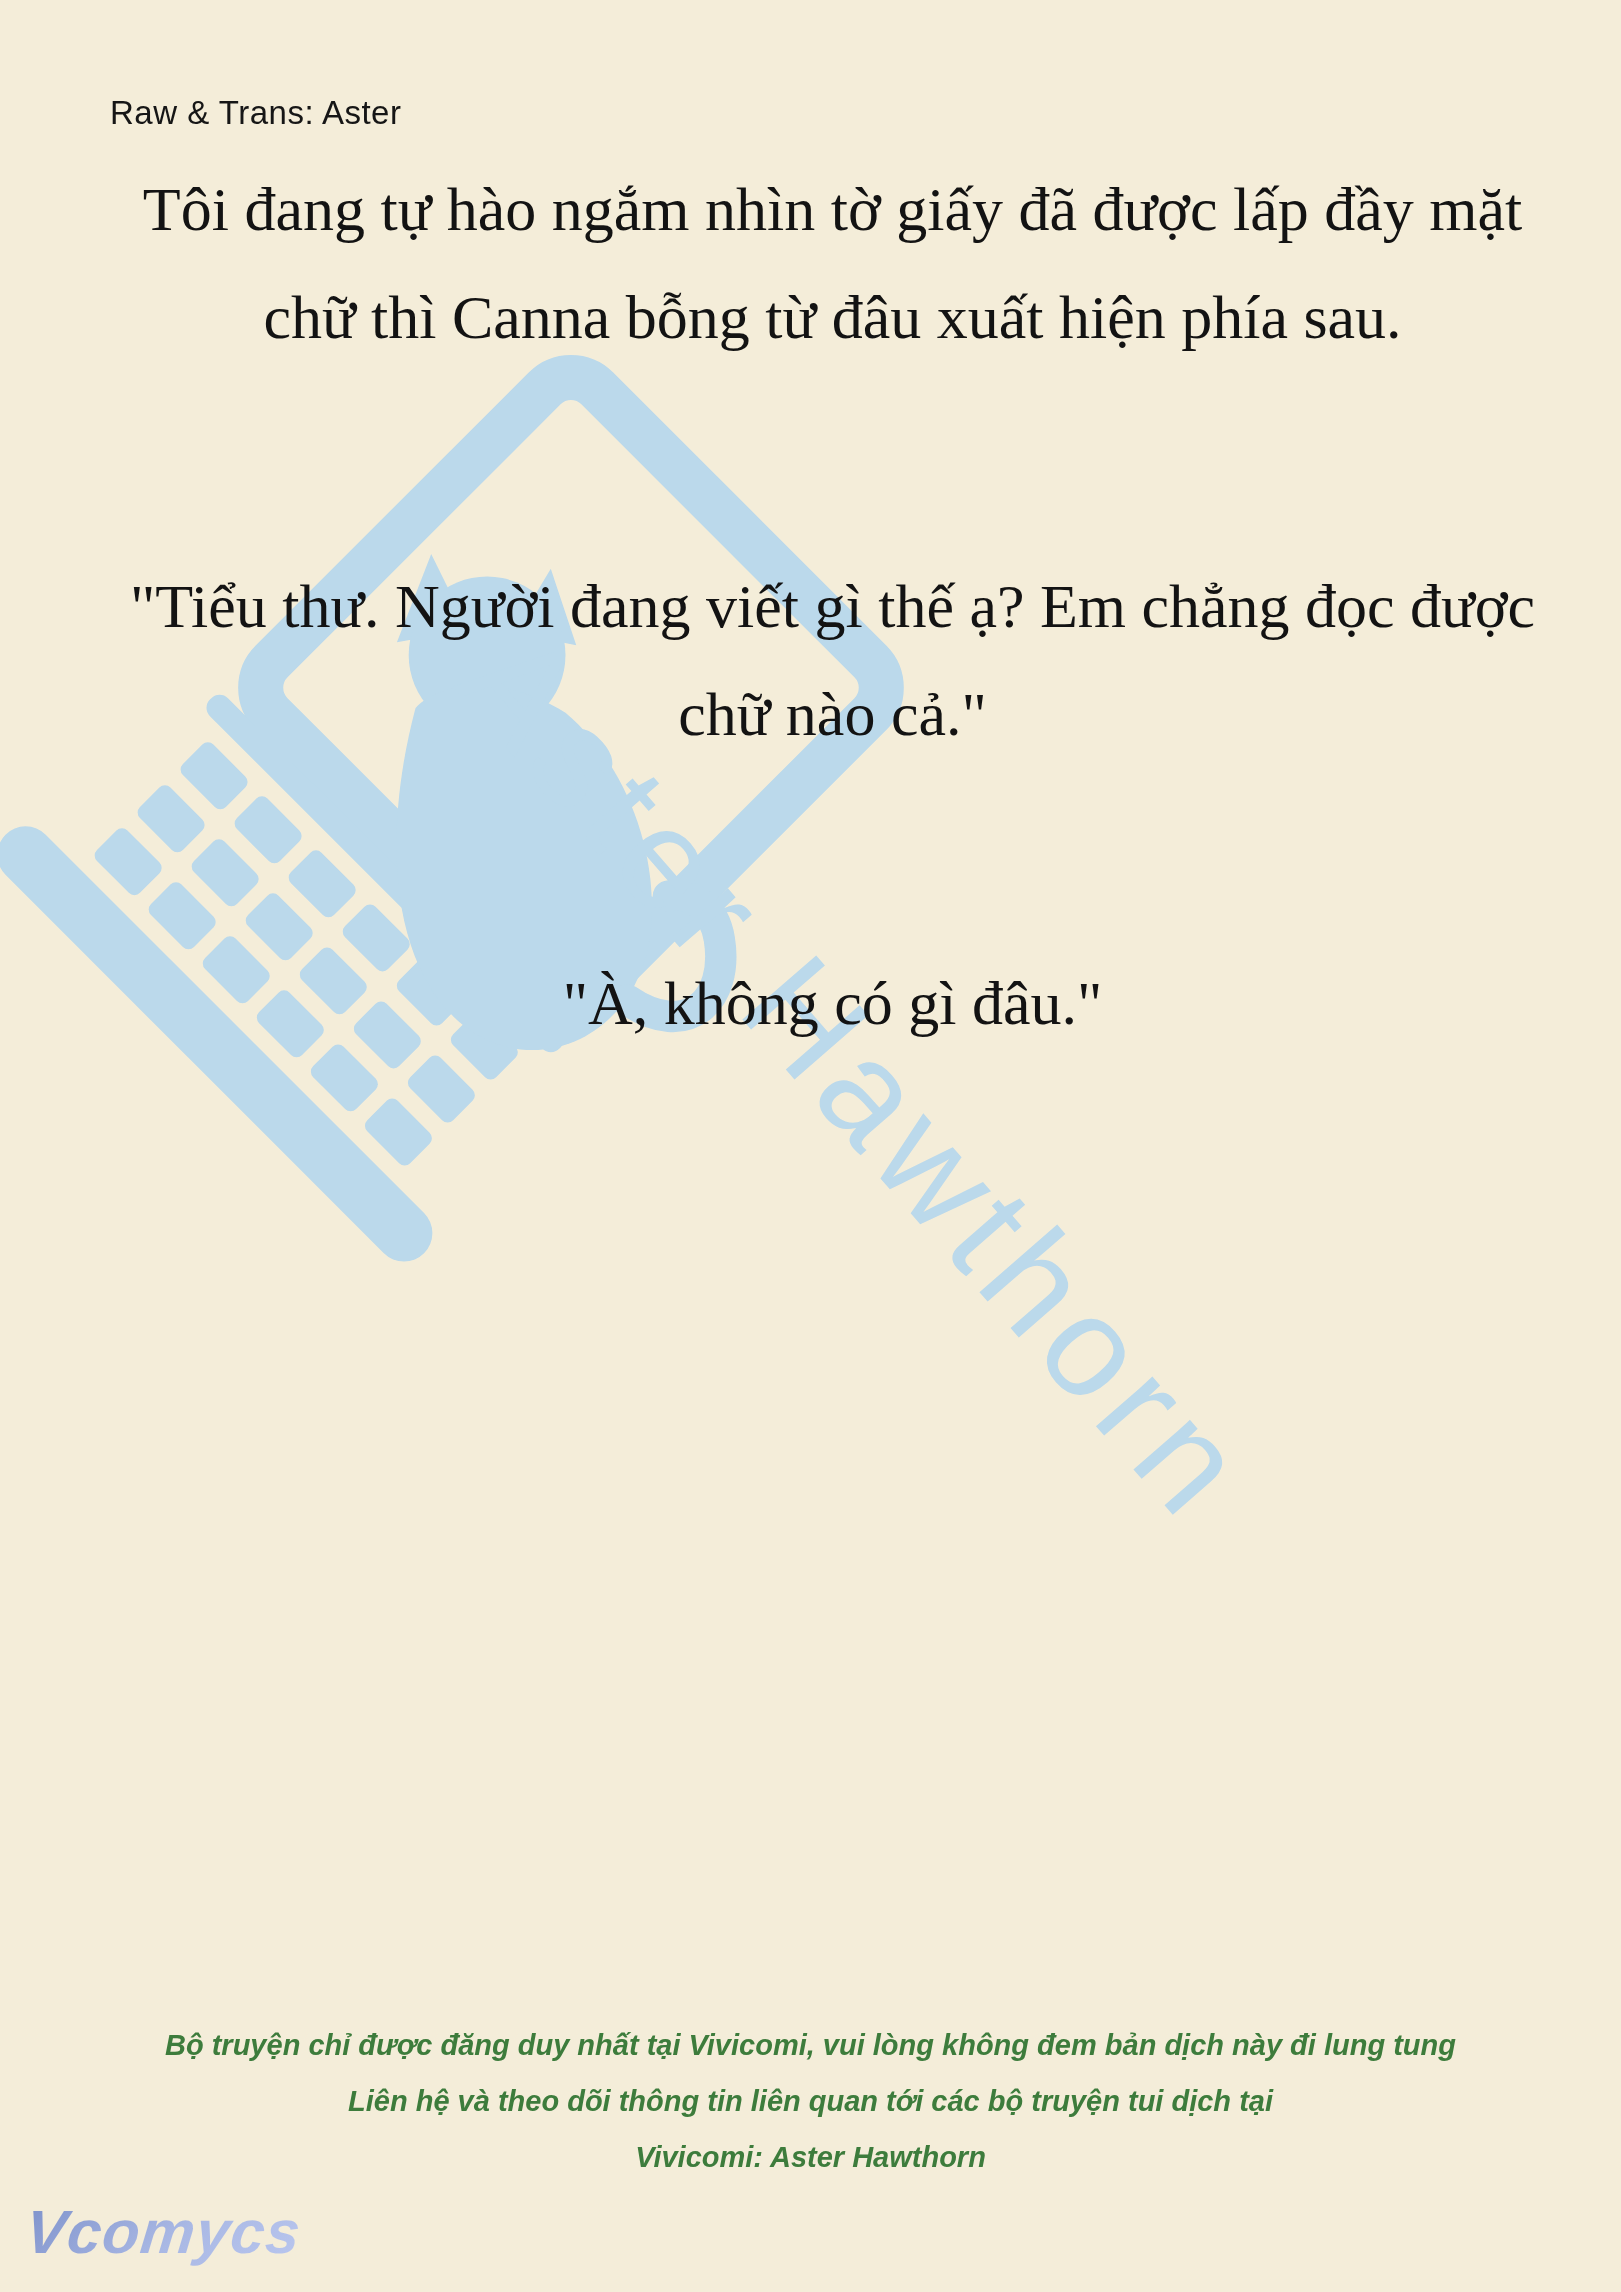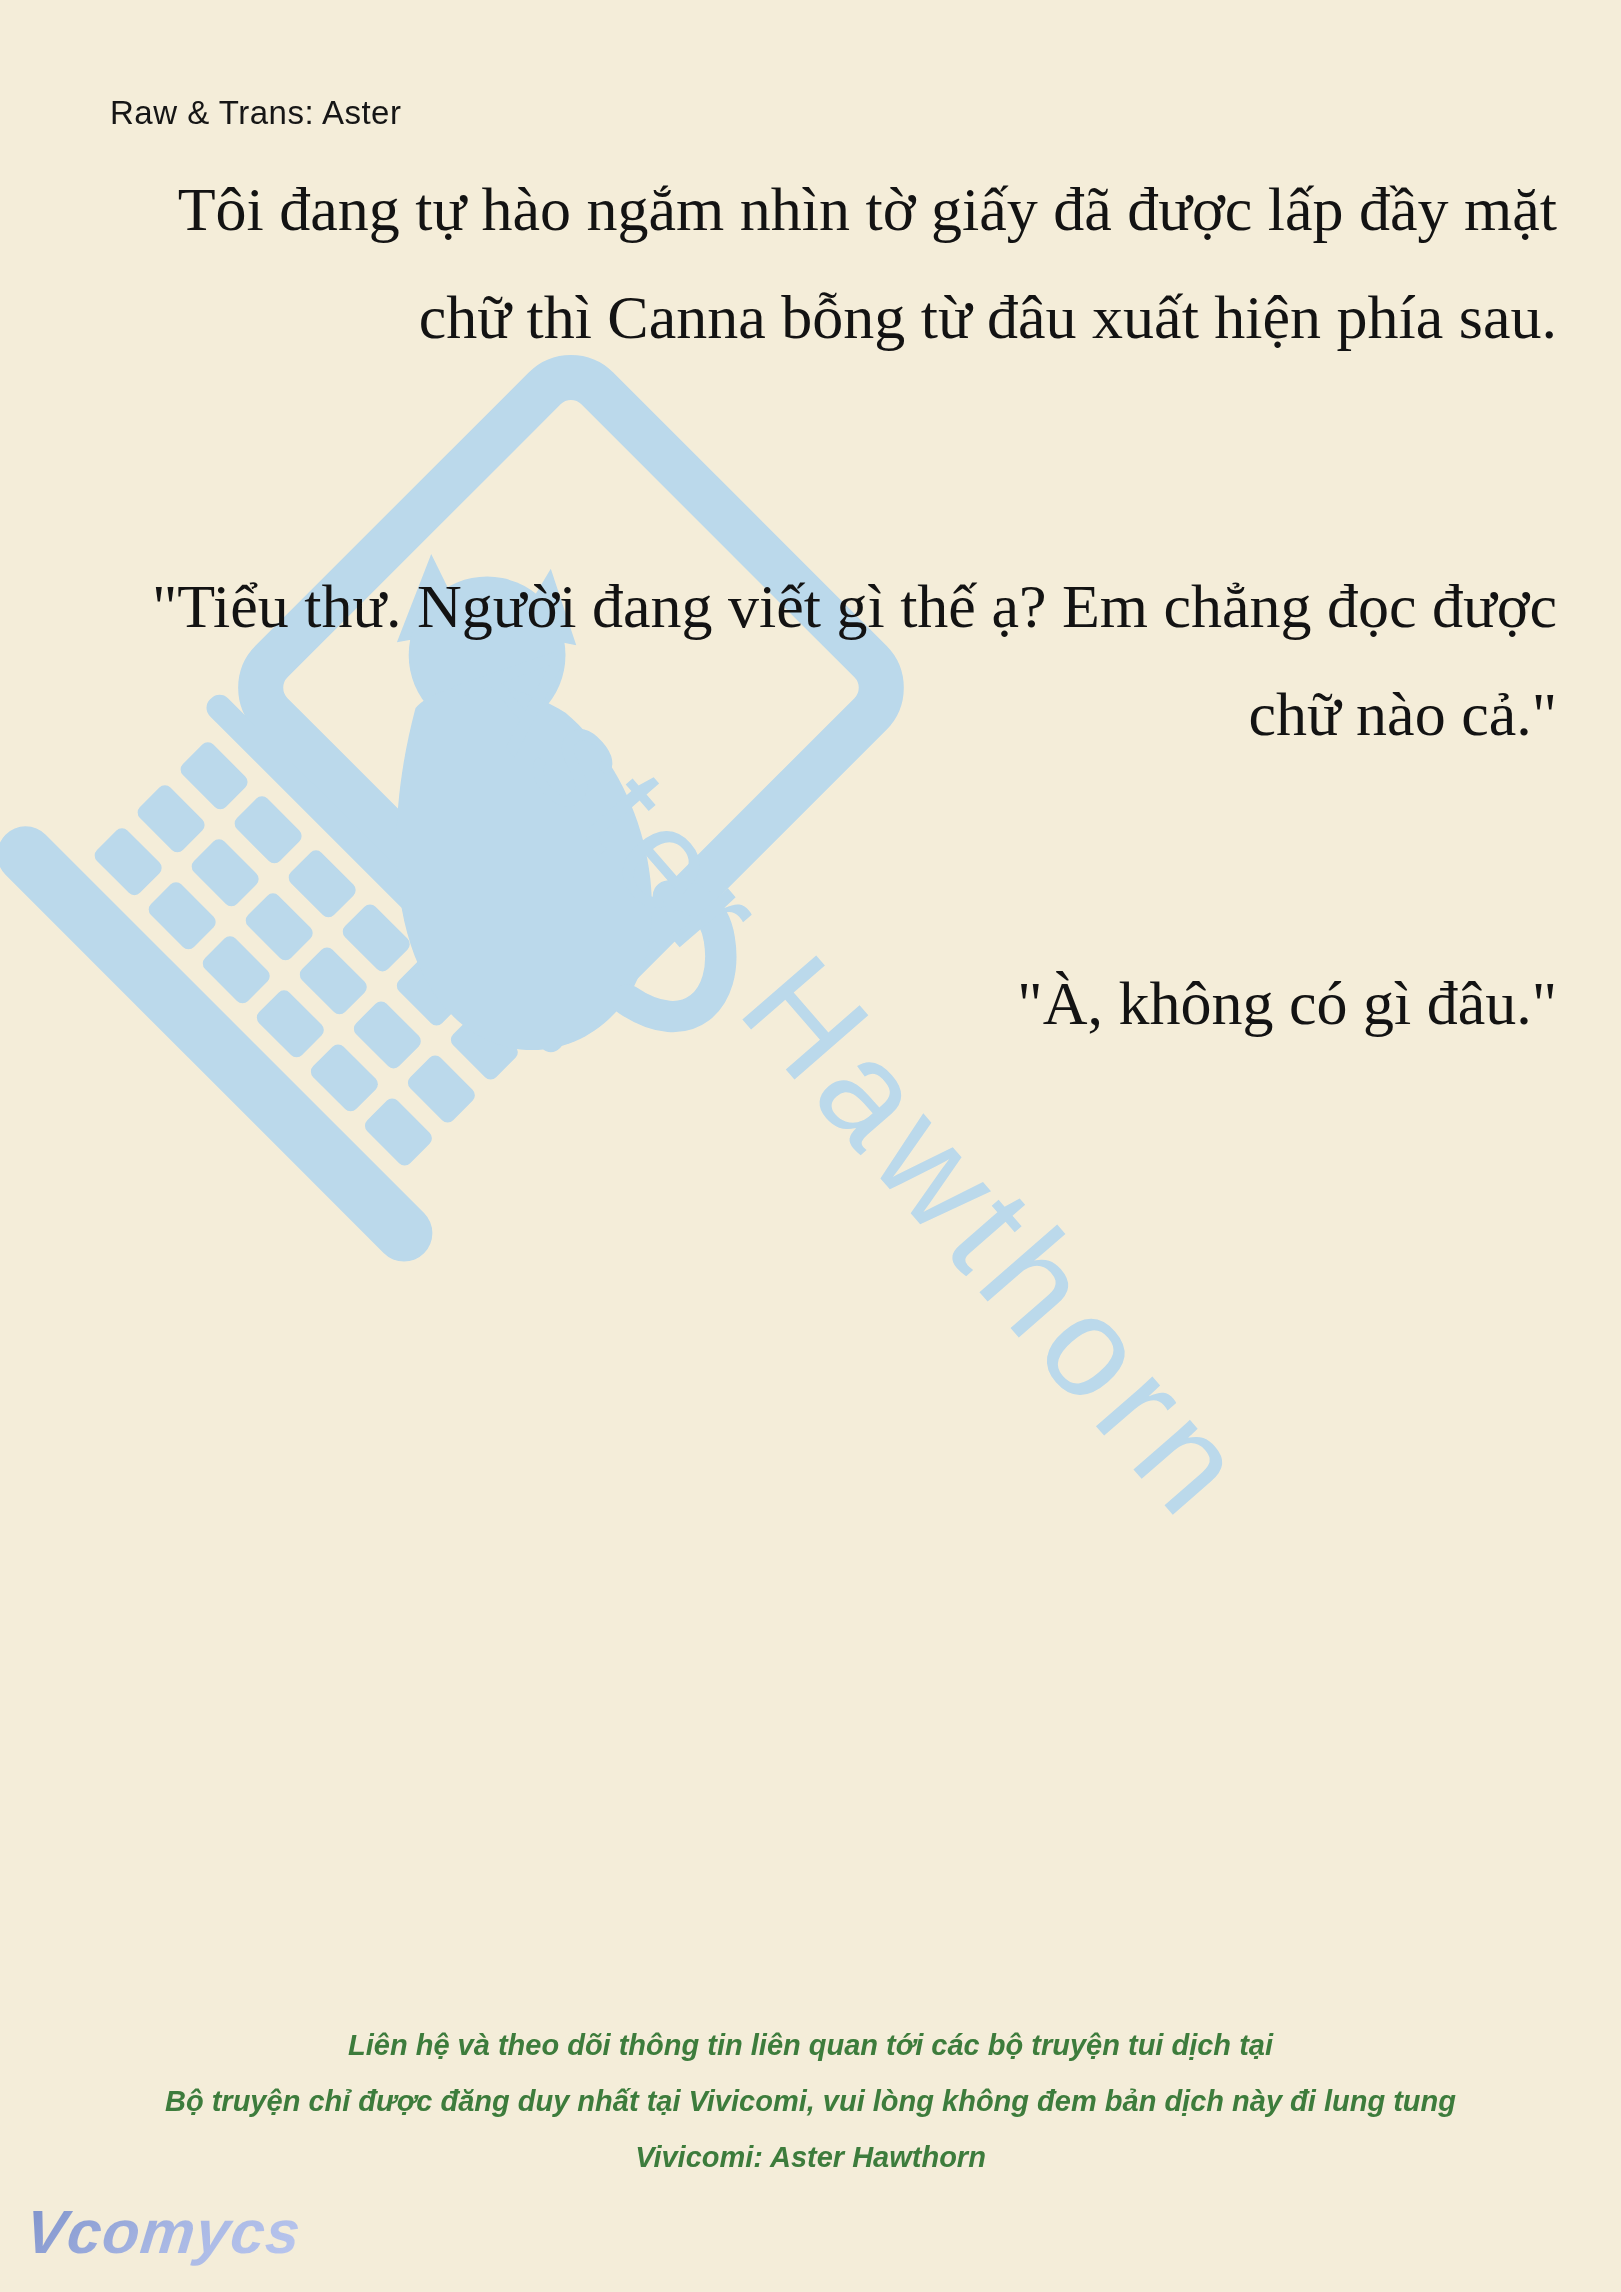--- a/index.html
+++ b/index.html
@@ -39,21 +39,21 @@
     left: 108px;
     width: 1449px;
     z-index: 1;
   }
   .content p {
     margin: 0 0 181px 0;
     font-family: "Liberation Serif", serif;
     font-size: 62px;
     line-height: 108px;
     color: #131313;
-    text-align: right;
+    text-align: center;
   }
 
   .notice {
     position: absolute;
     top: 2017px;
     left: 0;
     width: 1621px;
     z-index: 1;
     text-align: center;
     font-family: "Liberation Sans", sans-serif;
@@ -133,21 +133,21 @@
 
 <header class="credit">Raw &amp; Trans: Aster</header>
 
 <main class="content">
   <p>Tôi đang tự hào ngắm nhìn tờ giấy đã được lấp đầy mặt chữ thì Canna bỗng từ đâu xuất hiện phía sau.</p>
   <p>"Tiểu thư. Người đang viết gì thế ạ? Em chẳng đọc được chữ nào cả."</p>
   <p>"À, không có gì đâu."</p>
 </main>
 
 <footer class="notice">
+  <div>Bộ truyện chỉ được đăng duy nhất tại Vivicomi, vui lòng không đem bản dịch này đi lung tung</div>
   <div>Liên hệ và theo dõi thông tin liên quan tới các bộ truyện tui dịch tại</div>
-  <div>Bộ truyện chỉ được đăng duy nhất tại Vivicomi, vui lòng không đem bản dịch này đi lung tung</div>
   <div>Vivicomi: Aster Hawthorn</div>
 </footer>
 
 <div class="logo">
   <span>Vcomycs</span>
 </div>
 
 
 </body></html>

